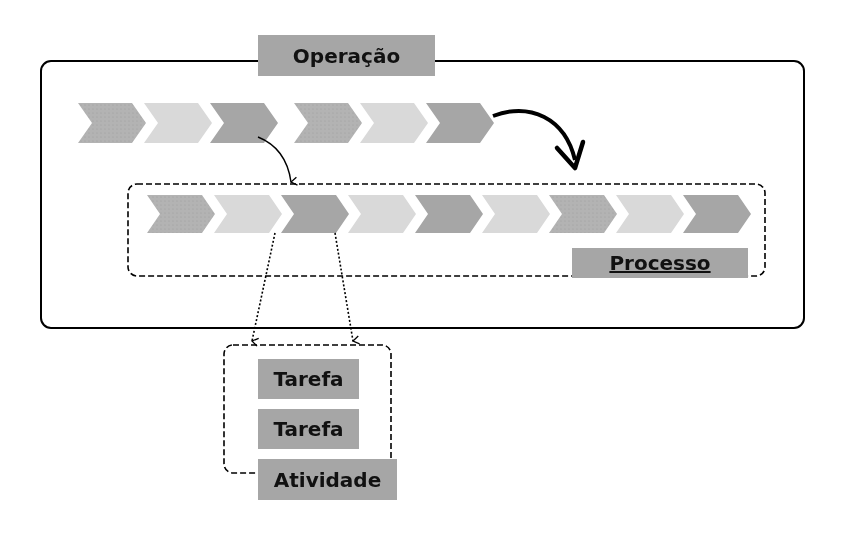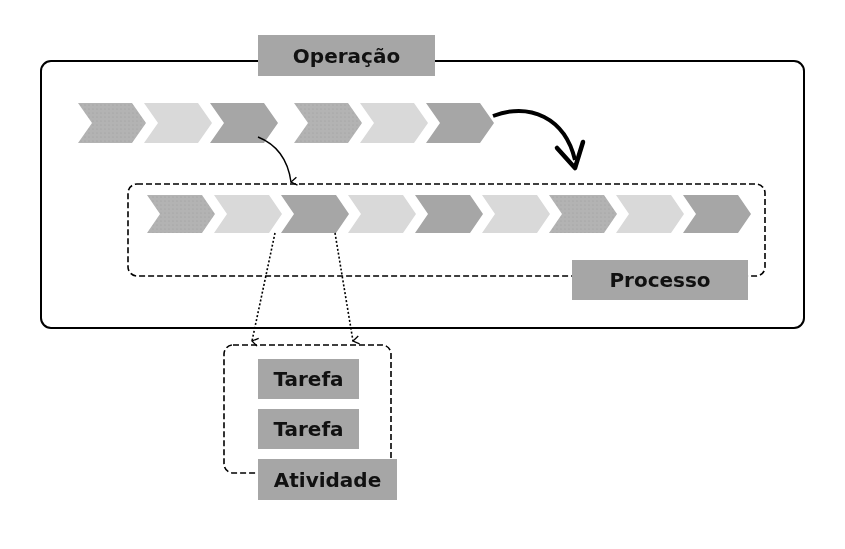--- a/index.html
+++ b/index.html
@@ -53,16 +53,16 @@
   <path d="M258,137 C278,145 288,160 291,182" fill="none" stroke="#000" stroke-width="1.4" marker-end="url(#smallArrow)"></path>
 
   <path d="M493,116 C530,102 565,118 575,160" fill="none" stroke="#000" stroke-width="4"></path>
   <path d="M557,148 L575,168 L583,142" fill="none" stroke="#000" stroke-width="4.5" stroke-linejoin="round" stroke-linecap="round"></path>
 
   <path d="M275,233 L252,341" fill="none" stroke="#000" stroke-width="1.6" stroke-dasharray="2,2" marker-end="url(#smallArrow)"></path>
   <path d="M335,233 L353,341" fill="none" stroke="#000" stroke-width="1.6" stroke-dasharray="2,2" marker-end="url(#smallArrow)"></path>
 </svg>
 
 <div class="label-box" style="left:258px; top:35px; width:177px; height:41px;text-align:center;">Operação</div>
-<div class="label-box" style="left:572px; top:260px; width:176px; height:40px;">Processo</div>
+<div class="label-box" style="left:572px; top:248px; width:176px; height:30px;text-decoration:underline;">Processo</div>
 <div class="label-box" style="left:258px; top:359px; width:101px; height:40px;">Tarefa</div>
 <div class="label-box" style="left:258px; top:409px; width:101px; height:40px;">Tarefa</div>
 <div class="label-box" style="left:242px; top:459px; width:139px; height:41px;margin-left:16px;">Atividade</div>
 
 </body></html>

